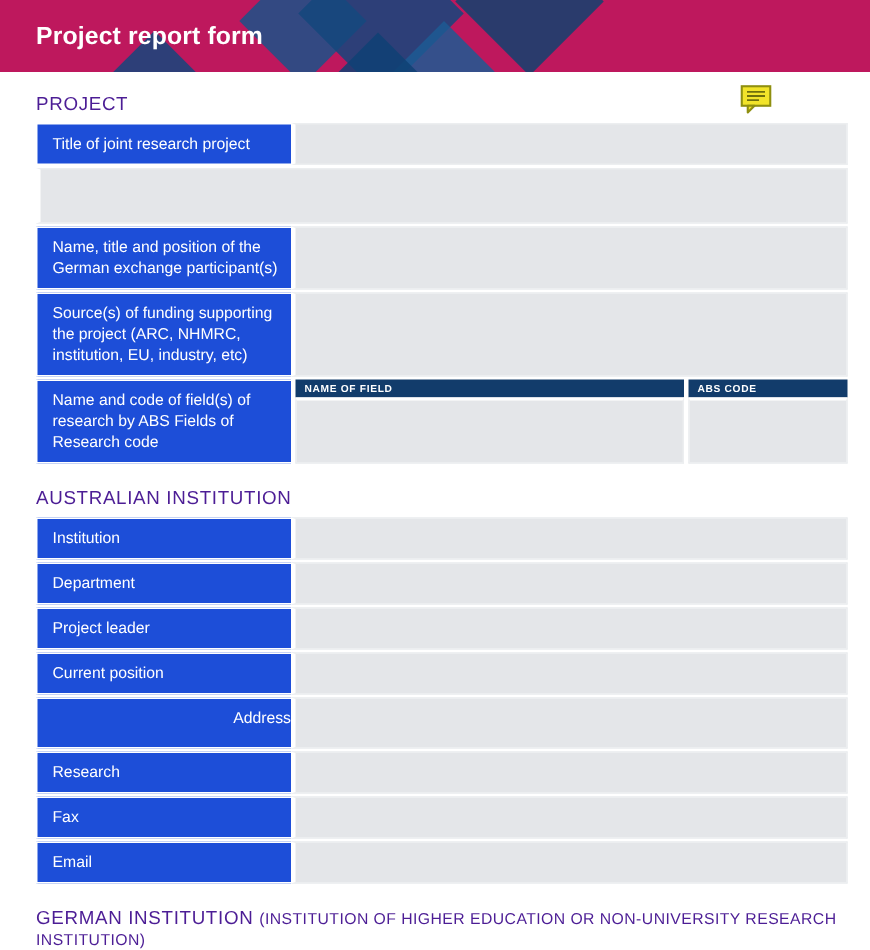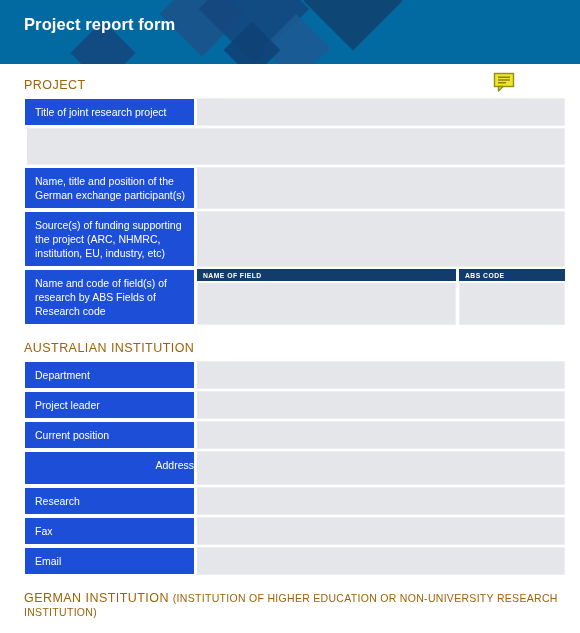--- a/index.html
+++ b/index.html
@@ -12,22 +12,22 @@
     height: 633px;
     overflow: hidden;
     font-family: "Liberation Sans", sans-serif;
     color: #1a1a1a;
     -webkit-font-smoothing: antialiased;
   }
 
   
   .banner {
     position: relative;
-    height: 64px;
-    background: #0369a1;
+    height: 48px;
+    background: #be185d;
     overflow: hidden;
   }
   .banner .pattern {
     position: absolute;
     inset: 0;
     pointer-events: none;
   }
   .banner .pattern span {
     position: absolute;
     background: #1b5288;
@@ -50,21 +50,21 @@
     padding: 14px 0 0 24px;
     line-height: 20px;
   }
 
   
   .page {
     padding: 0 15px 0 24px;
   }
 
   .section-head {
-    color: #a16207;
+    color: #4c1d95;
     font-size: 12.5px;
     letter-spacing: .45px;
     padding-top: 14px;
     padding-bottom: 6px;
     position: relative;
   }
   .section-head .sub {
     font-size: 10.5px;
     letter-spacing: .3px;
   }
@@ -196,20 +196,24 @@
         <div class="abs-body"></div>
       </div>
     </div>
   </div>
 
   <div class="section-head">
     <span>AUSTRALIAN INSTITUTION</span>
   </div>
 
   <div class="row h1">
+    <div class="lbl">Institution</div>
+    <div class="val"></div>
+  </div>
+  <div class="row h1">
     <div class="lbl">Department</div>
     <div class="val"></div>
   </div>
   <div class="row h1">
     <div class="lbl">Project leader</div>
     <div class="val"></div>
   </div>
   <div class="row h1">
     <div class="lbl">Current position</div>
     <div class="val"></div>

